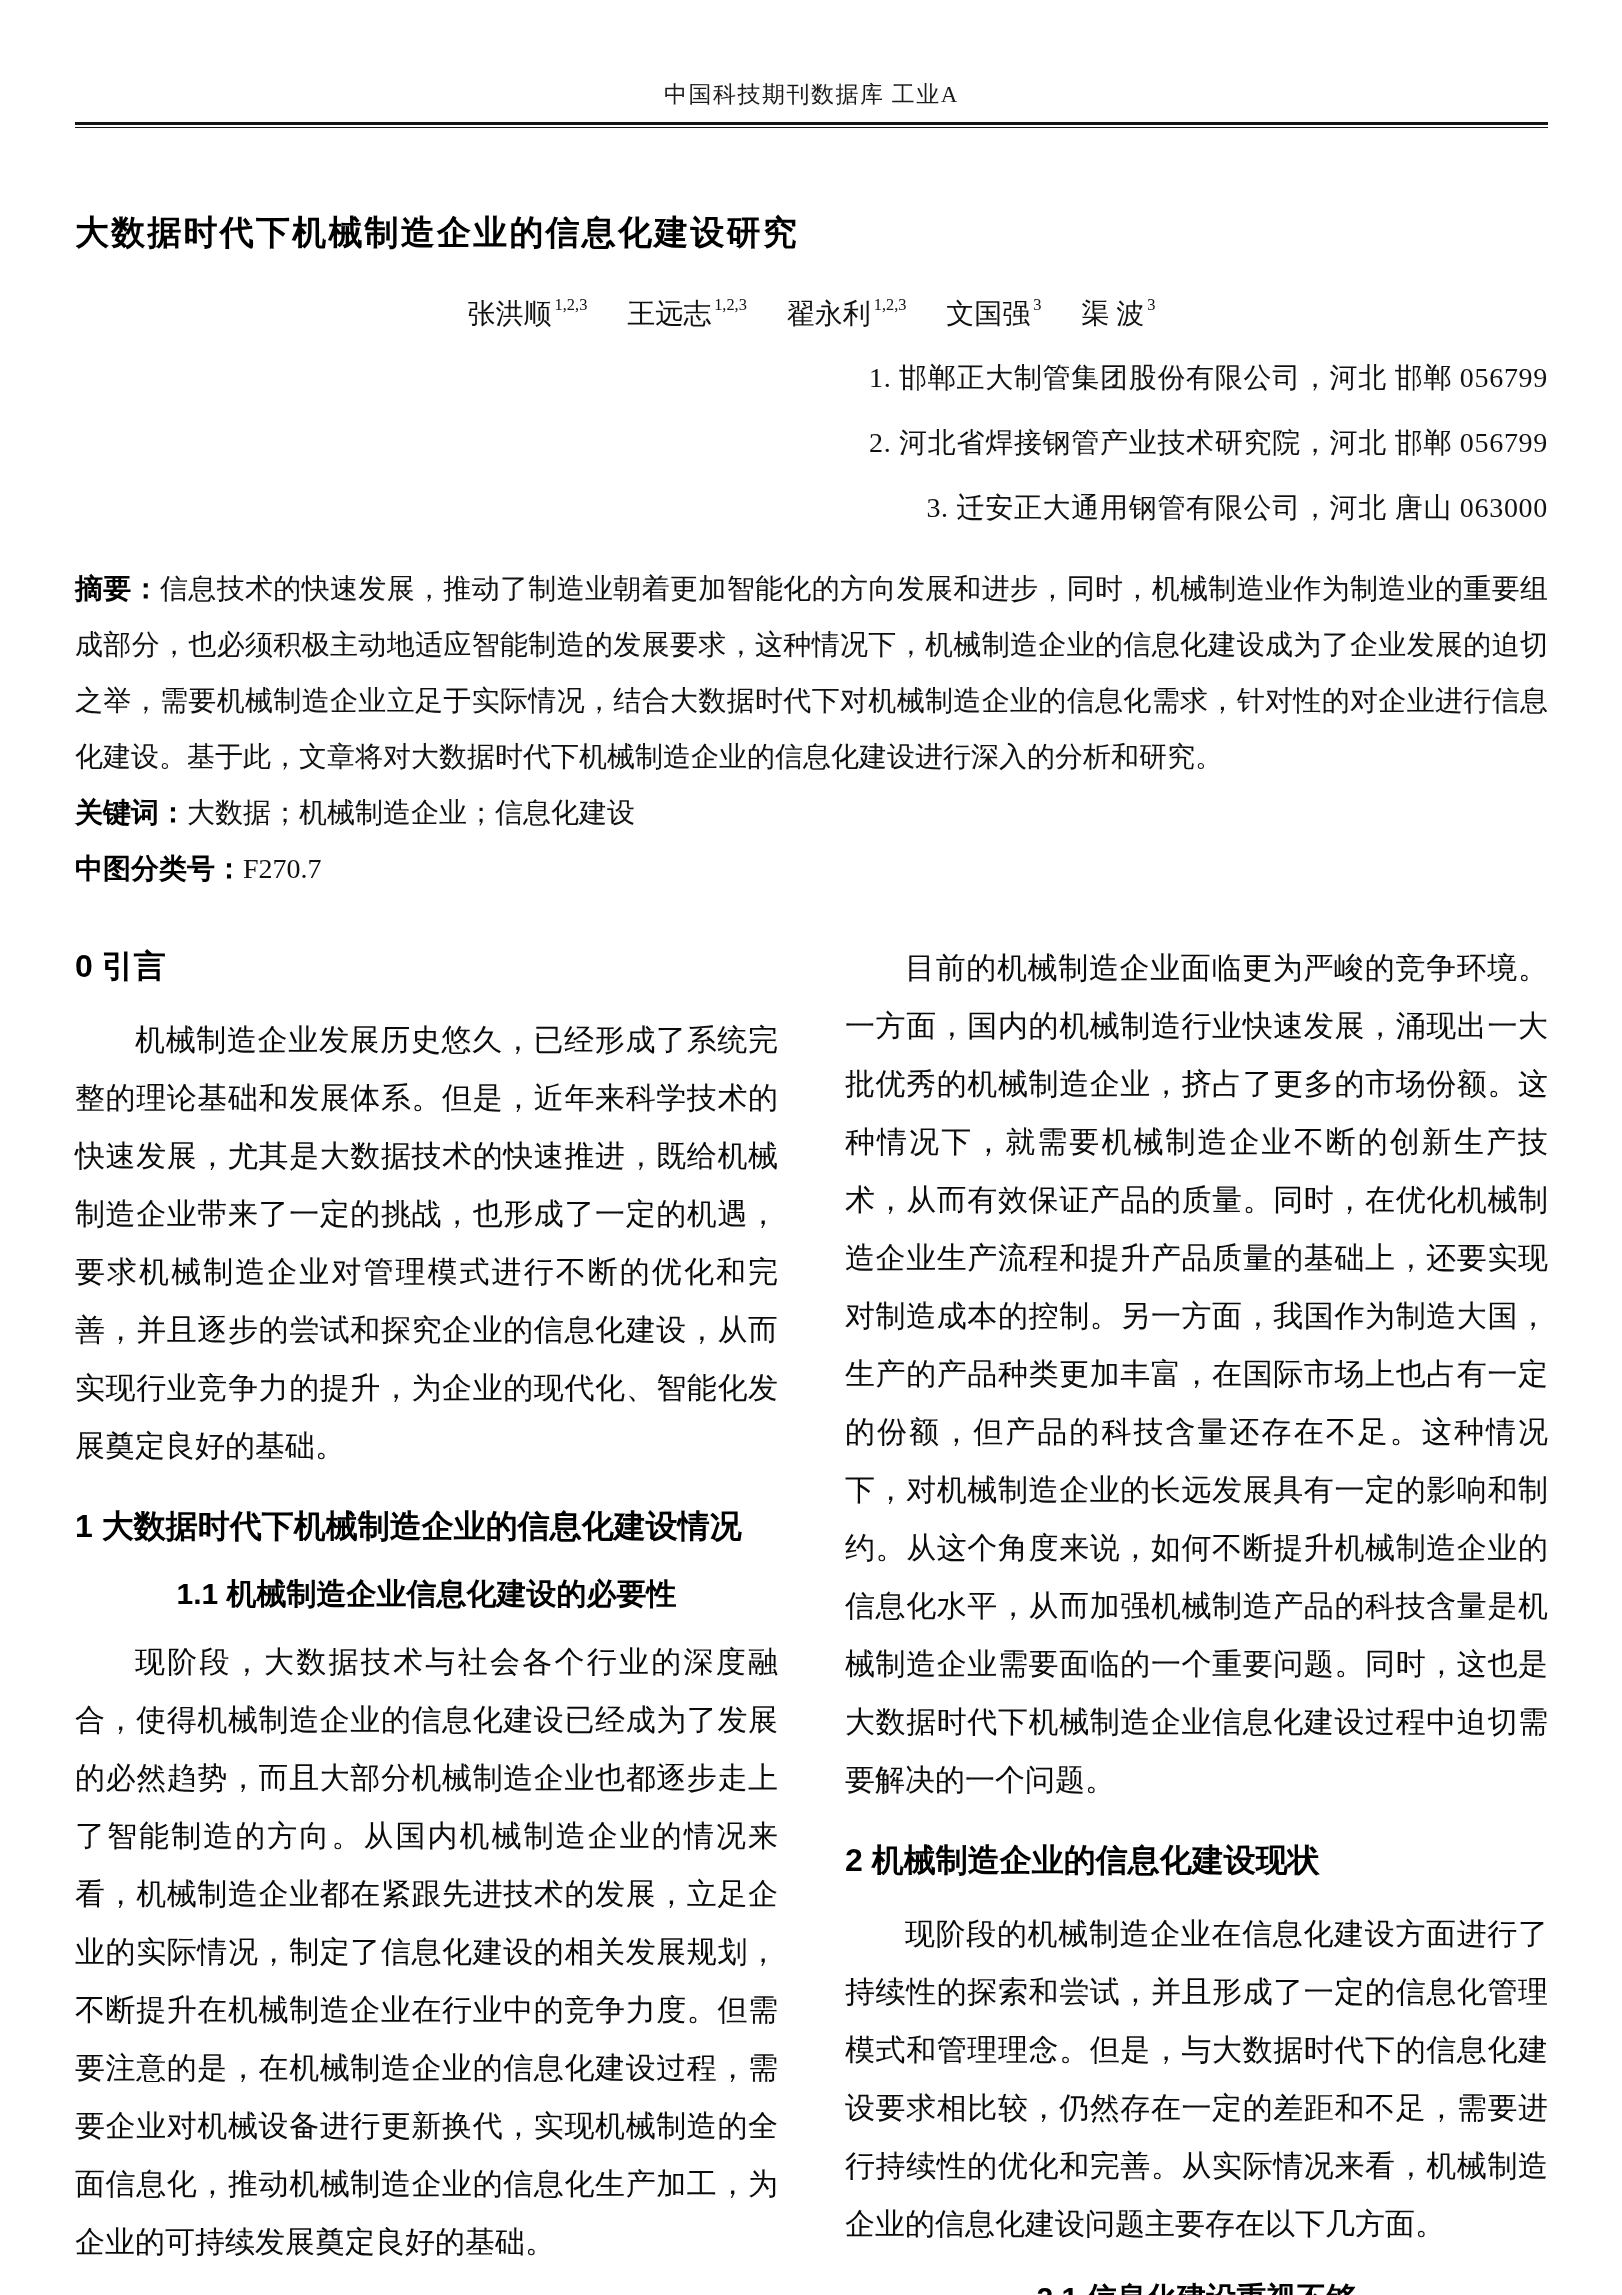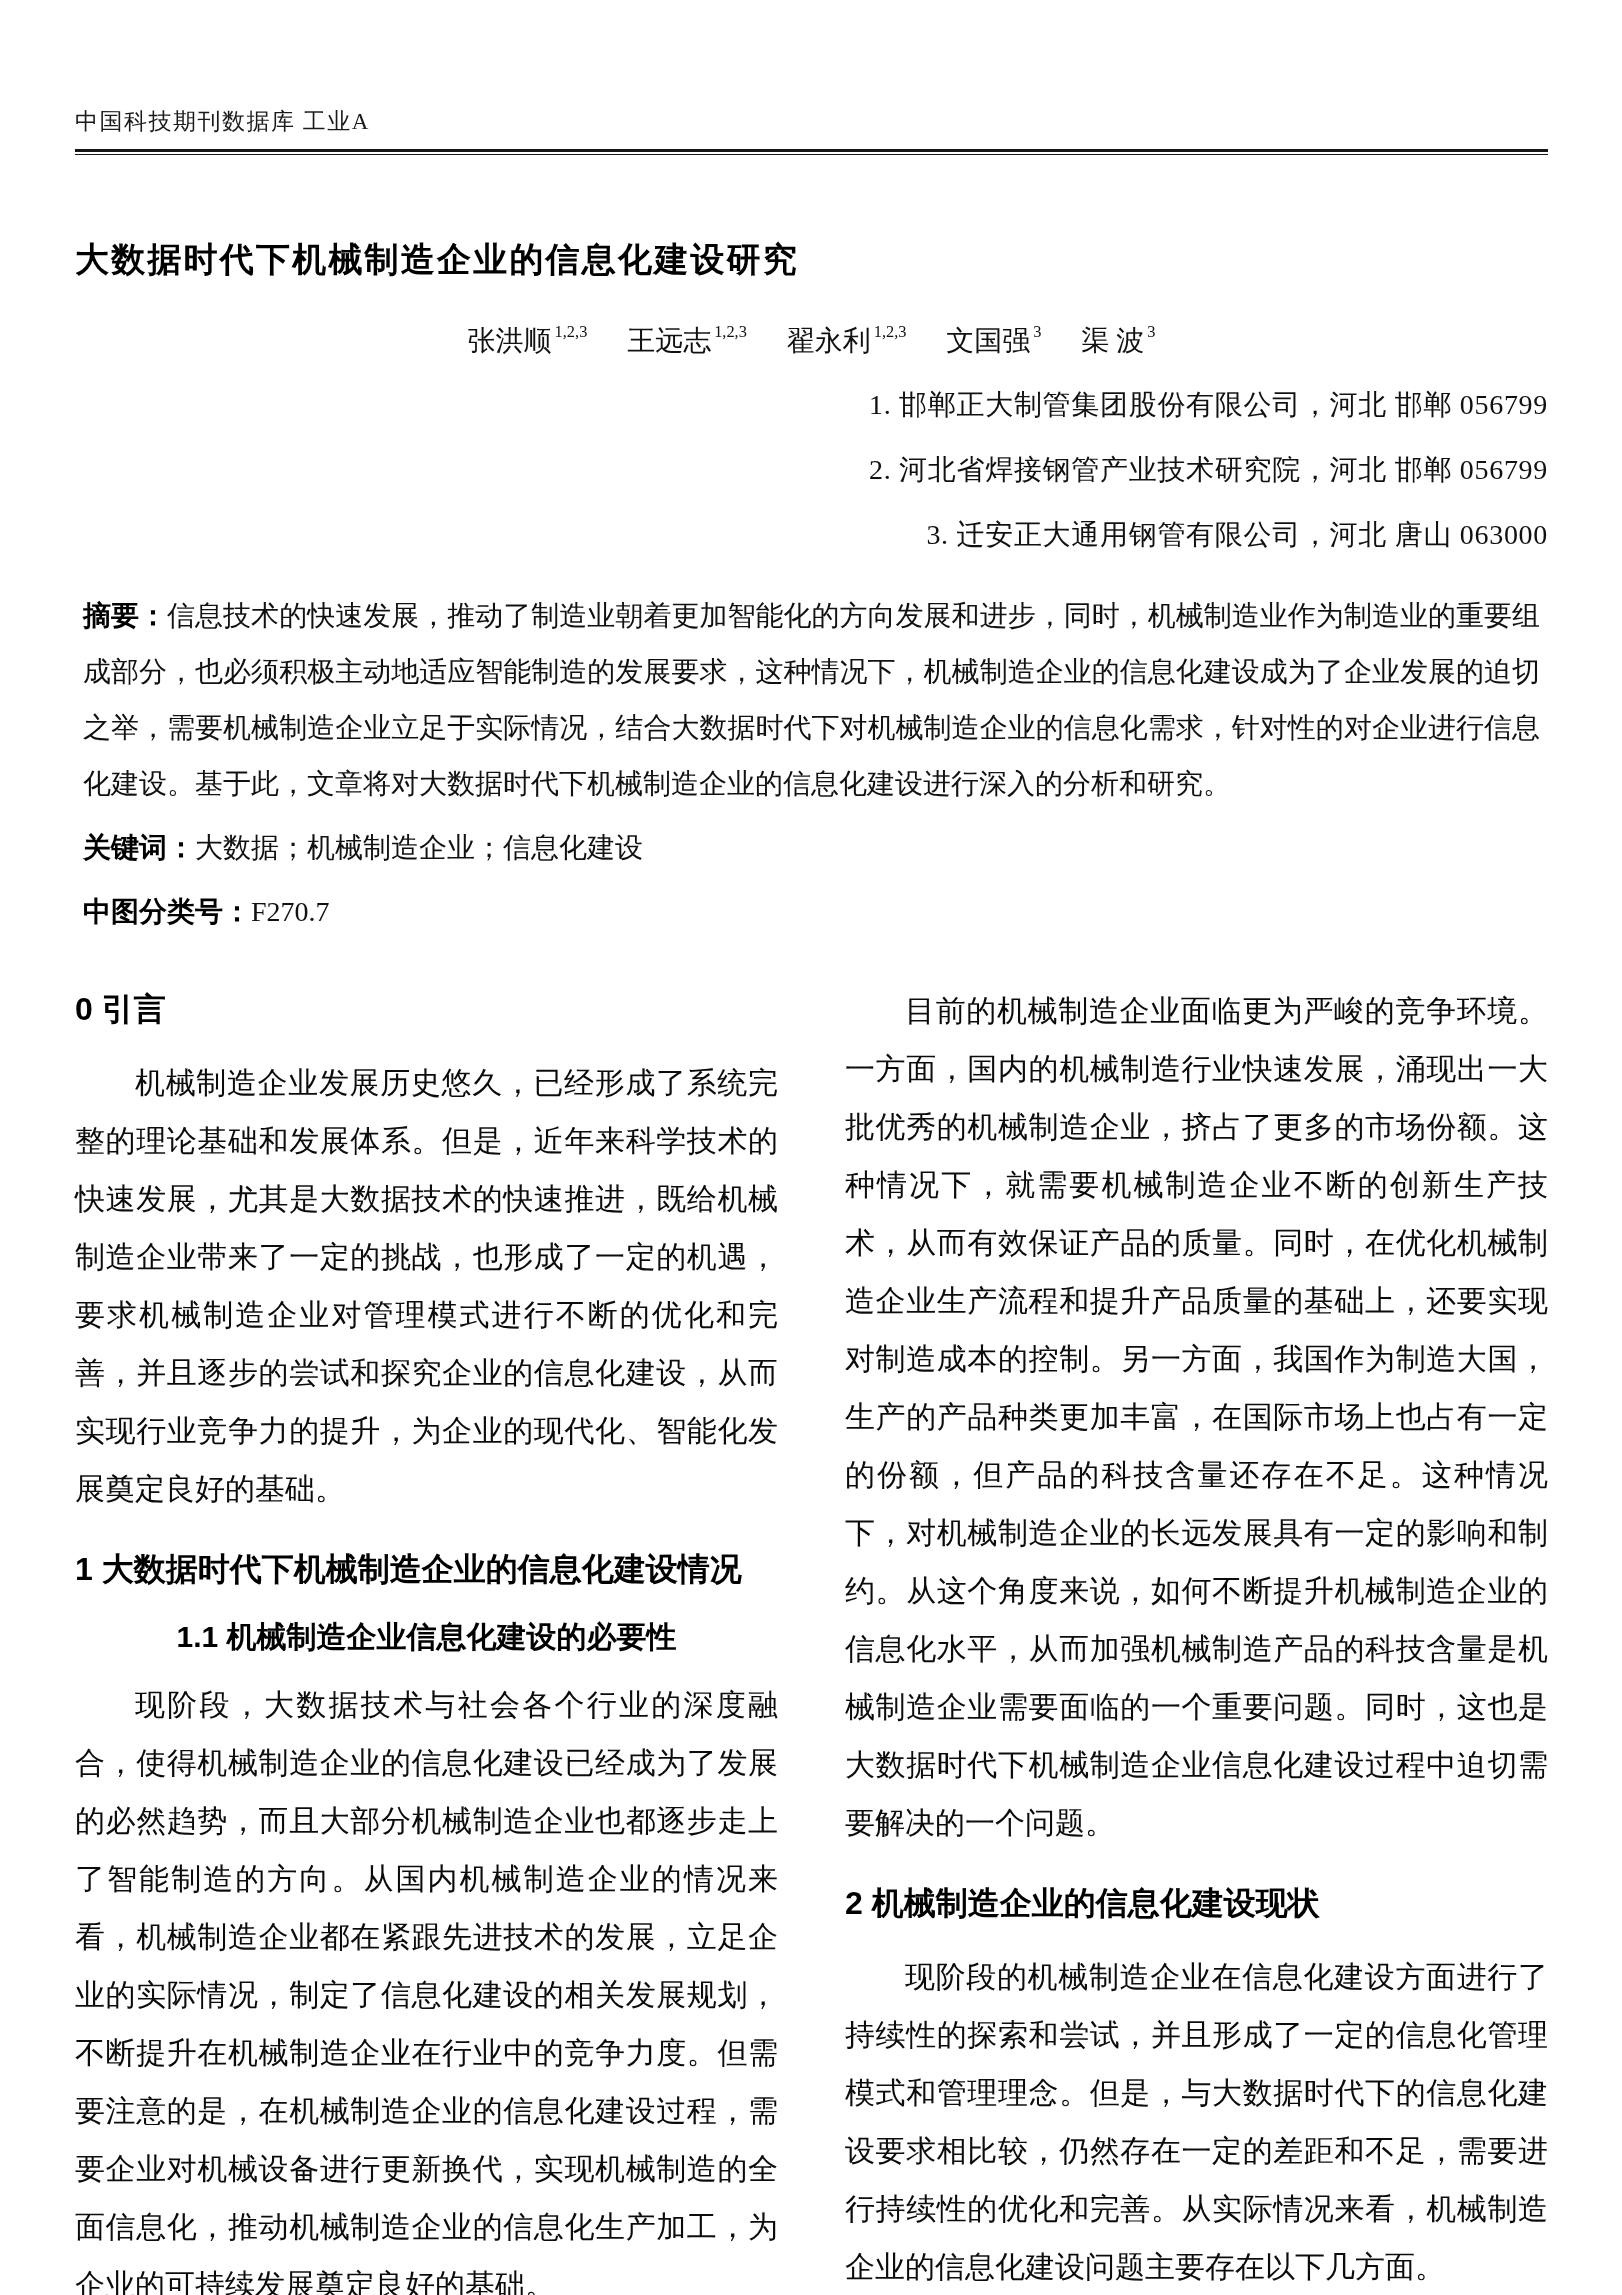--- a/index.html
+++ b/index.html
@@ -15,22 +15,22 @@
     font-family: "Liberation Serif", "DejaVu Serif", serif;
   }
   .page {
     box-sizing: border-box;
     width: 1623px;
     height: 2295px;
     padding: 0 75px;
   }
   
   .journal-header {
-    padding-top: 106px;
-    text-align: left;
+    padding-top: 79px;
+    text-align: center;
     font-size: 23px;
     letter-spacing: 1.5px;
     color: #1a1a1a;
   }
   .header-rule {
     margin-top: 12px;
     height: 2.2px;
     border-top: 3px solid #161616;
     border-bottom: 1.5px solid #161616;
   }
@@ -76,21 +76,21 @@
     font-size: 28px;
     line-height: 56px;
     text-align: justify;
     color: #111;
   }
   .meta-label {
     font-family: "Liberation Sans", "DejaVu Sans", sans-serif;
     font-weight: bold;
     color: #000;
   }
-  .meta-row { margin: 8px; }
+  .meta-row { margin: 0; }
   
   .columns {
     margin-top: 42px;
     display: flex;
     gap: 67px;
   }
   .col {
     width: 703px;
     font-size: 30px;
     line-height: 58px;

